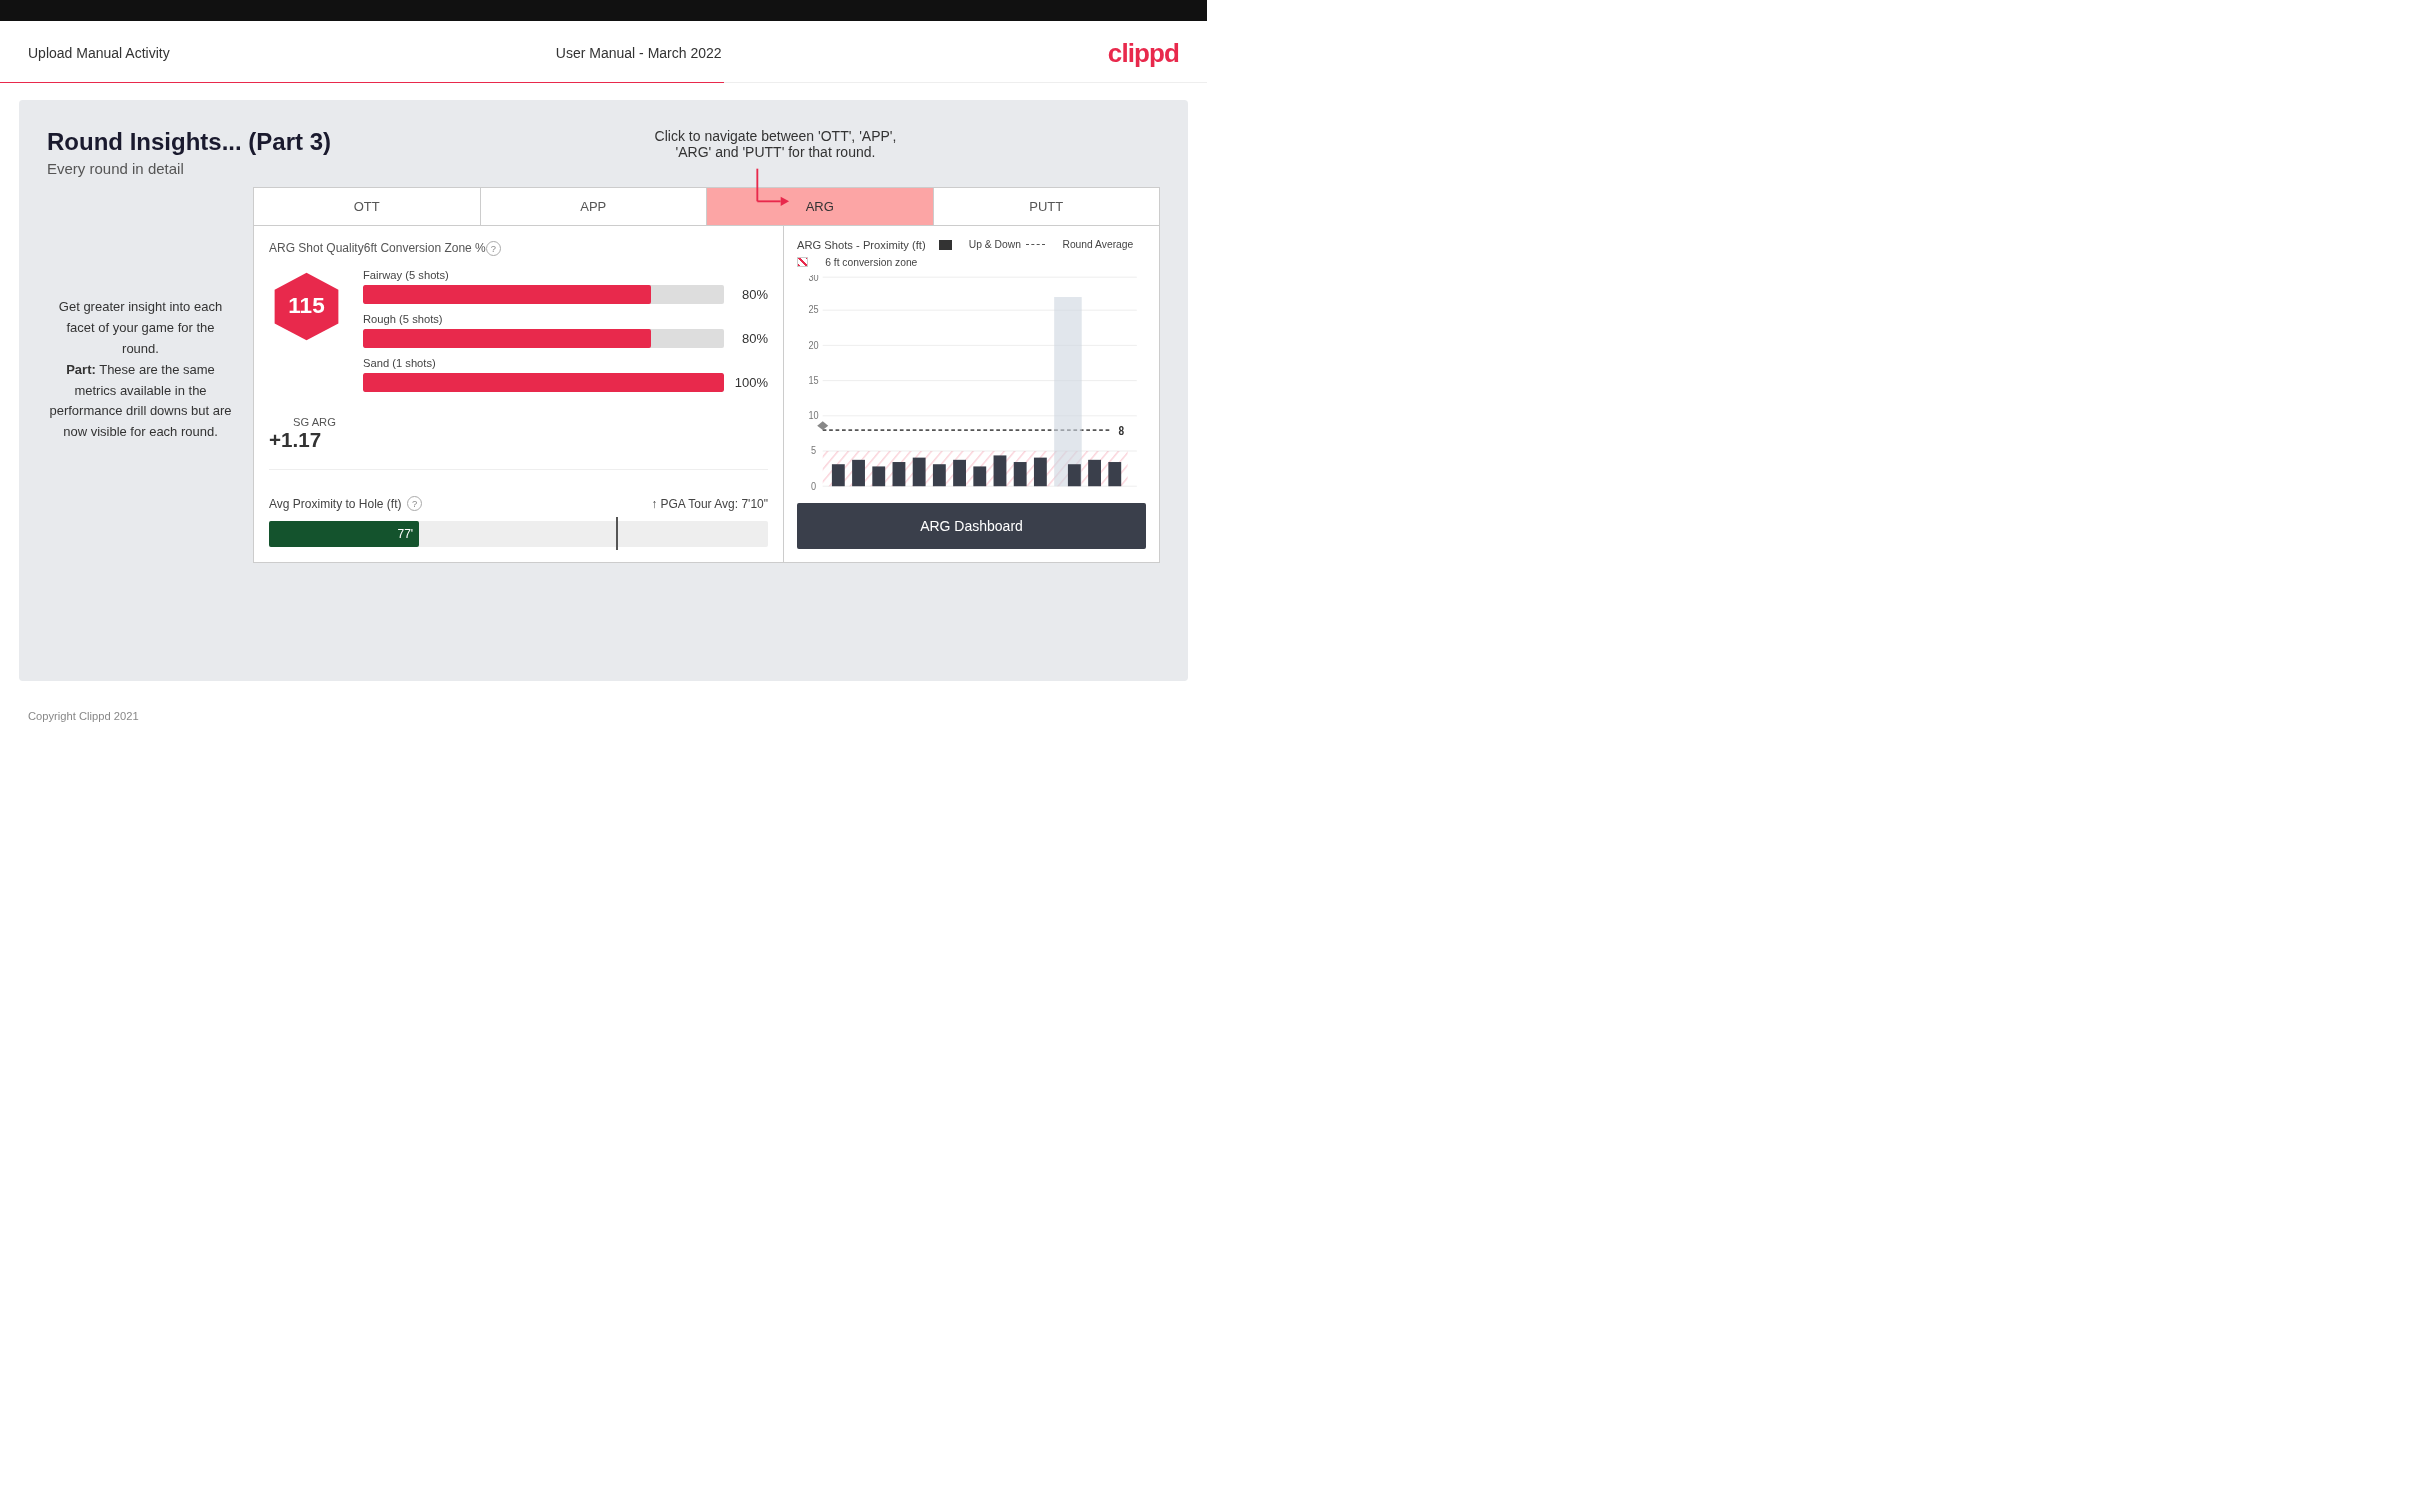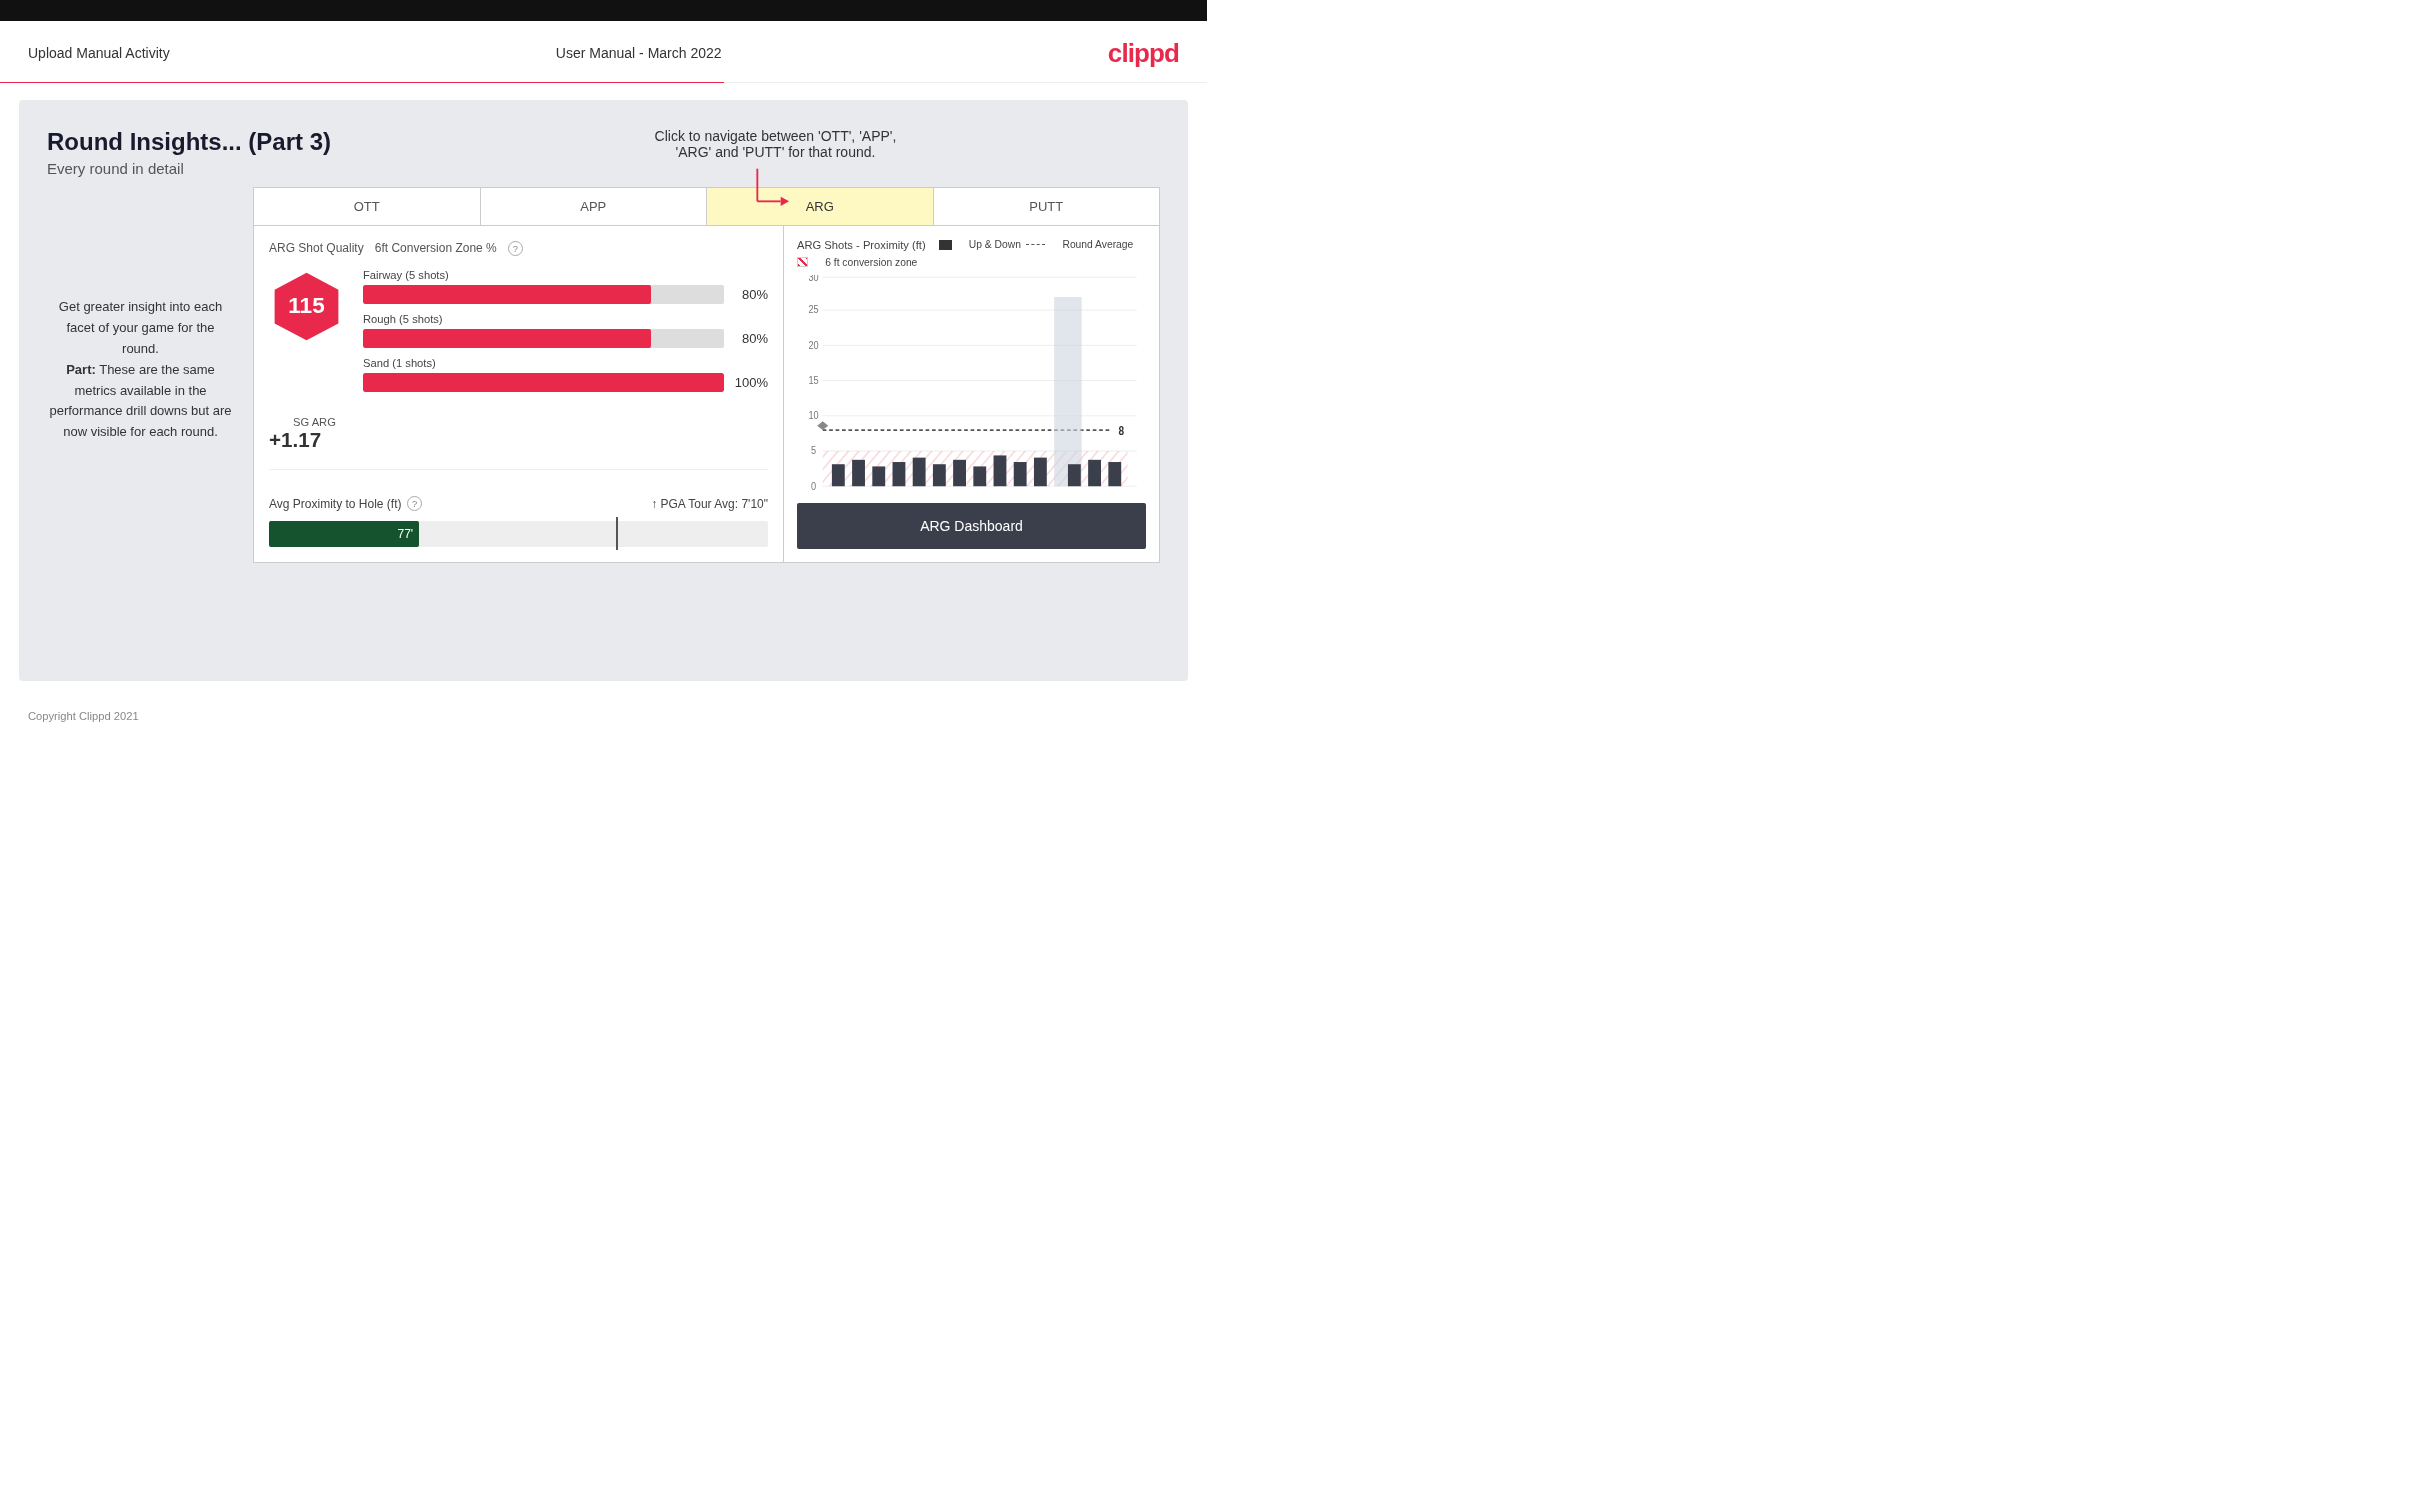--- a/index.html
+++ b/index.html
@@ -102,21 +102,21 @@
       text-align: center;
       padding: 11.2px 0;
       font-size: 13px;
       color: #555;
       cursor: pointer;
       border-right: 0.9px solid #ccc;
       background: #fff;
     }
     .tab:last-child { border-right: none; }
     .tab.active {
-      background: #fef9c3;
+      background: #fca5a5;
       font-weight: 500;
       color: #333;
     }
 
     
     .card-body {
       display: flex;
       background: #fff;
       border: 0.9px solid #ccc;
       border-top: none;
@@ -126,21 +126,21 @@
     .left-panel {
       flex: 1;
       padding: 15px;
       border-right: 0.9px solid #ccc;
     }
 
     .panel-header {
       display: flex;
       align-items: center;
       margin-bottom: 13px;
-      gap: 11px;
+      gap: 0;
     }
     .panel-label {
       font-size: 12px;
       color: #555;
     }
     .panel-label-right {
       font-size: 12px;
       color: #555;
     }
     .help-icon {

